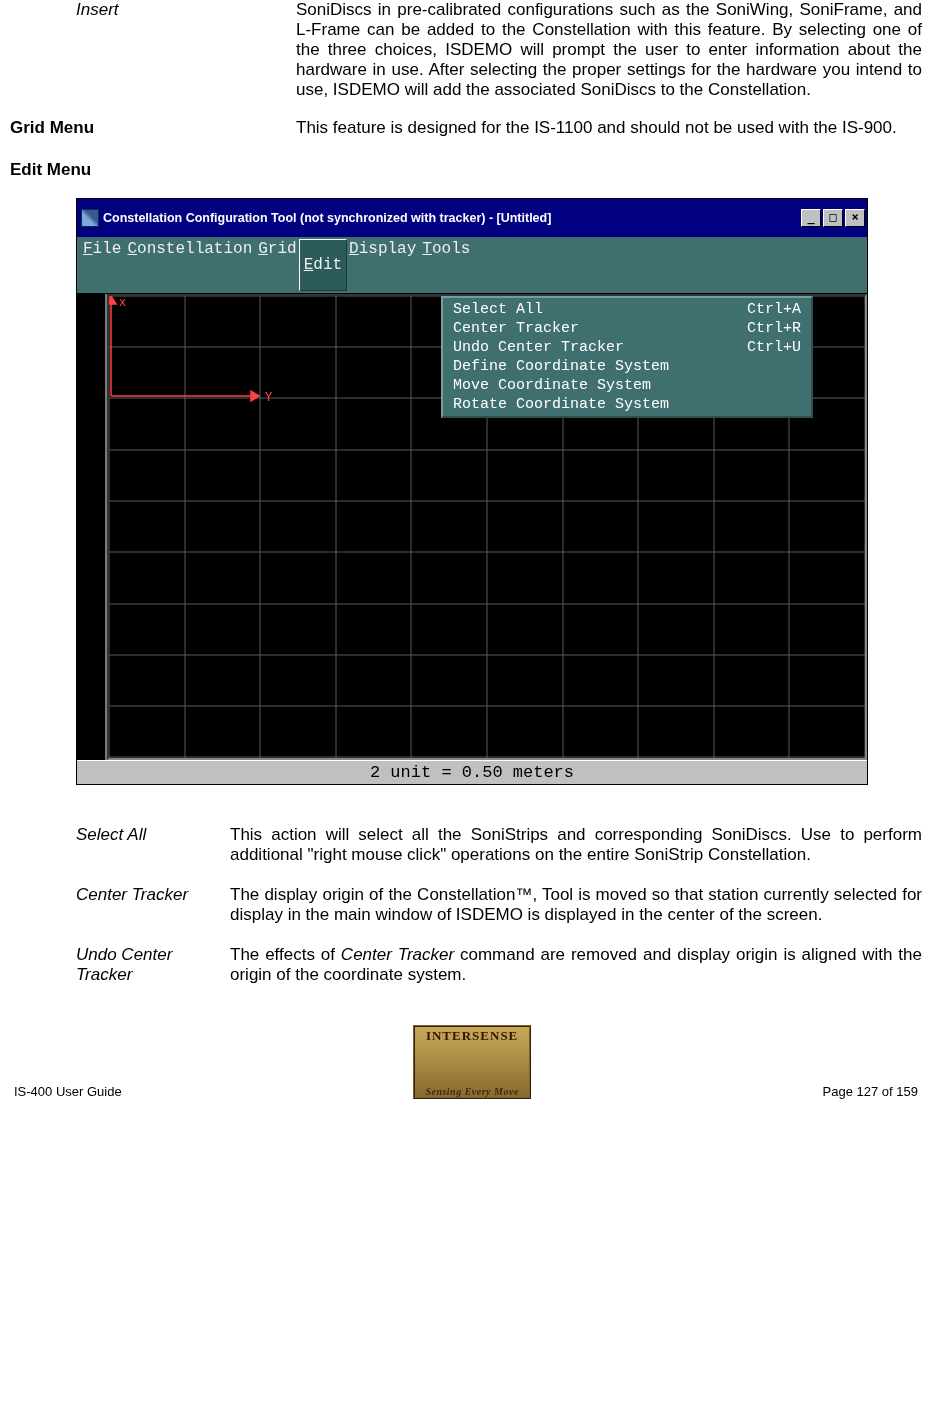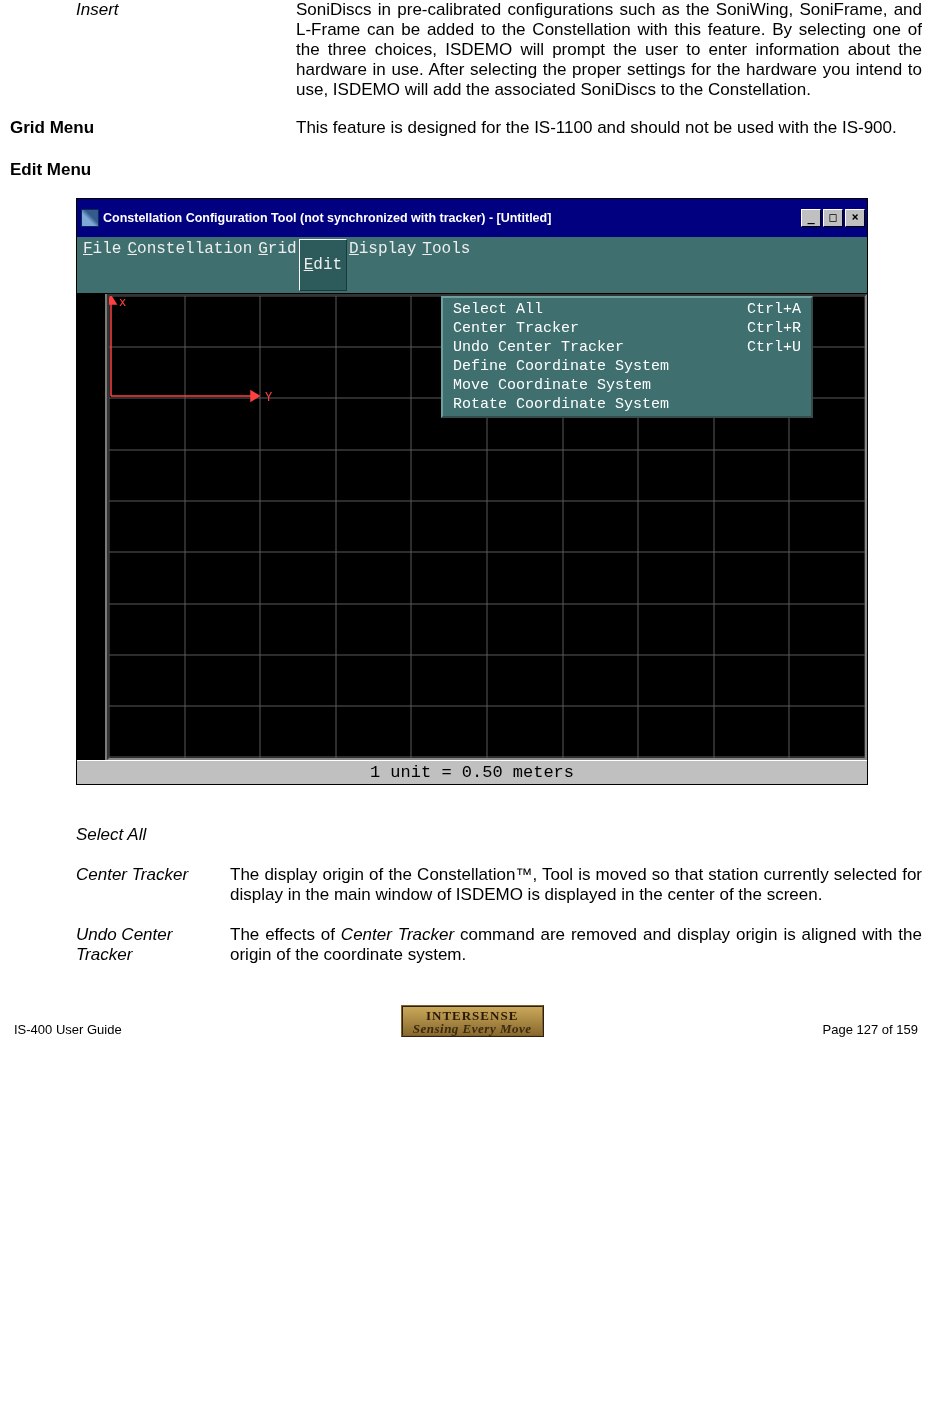--- a/index.html
+++ b/index.html
@@ -164,21 +164,21 @@
     border:2px ridge #806030;
     background:linear-gradient(#c9a85a,#8a6a2e);
     color:#2a1a05;
     font-family:"Times New Roman",serif;
     font-weight:bold;
     font-size:13px;
     padding:2px 10px 0 10px;
     line-height:1.0;
     letter-spacing:1px;
   }
-  .logo small{ display:block; font-size:13px; font-style:italic; letter-spacing:0.5px; color:#3a2a10;}
+  .logo small{ display:block; font-size:10px; font-style:italic; letter-spacing:0.5px; color:#3a2a10;margin-top:45px;}
 </style>
 </head>
 <body>
 
 <div class="page">
 
   <div class="def-row">
     <div class="def-term">Insert</div>
     <div class="def-desc">SoniDiscs in pre-calibrated configurations such as the SoniWing, SoniFrame, and L-Frame can be added to the Constellation with this feature.  By selecting one of the three choices, ISDEMO will prompt the user to enter information about the hardware in use.  After selecting the proper settings for the hardware you intend to use, ISDEMO will add the associated SoniDiscs to the Constellation.</div>
   </div>
@@ -261,27 +261,28 @@
             </div>
             <div class="mi">
               <span>Move Coordinate System</span><span></span>
             </div>
             <div class="mi">
               <span>Rotate Coordinate System</span><span></span>
             </div>
           </div>
         </div>
       </div>
-      <div class="statusbar">1 unit =   0.50 meters</div>
+      <div class="statusbar">2 unit =   0.50 meters</div>
     </div>
   </div>
 
   <div class="secondlist">
     <div class="def-row">
       <div class="def-term">Select All</div>
+      <div class="def-desc">This action will select all the SoniStrips and corresponding SoniDiscs.   Use to perform additional "right mouse click" operations on the entire SoniStrip Constellation.</div>
     </div>
     <div class="def-row">
       <div class="def-term">Center Tracker</div>
       <div class="def-desc">The display origin of the Constellation™, Tool is moved so that station currently selected for display in the main window of ISDEMO is displayed in the center of the screen.</div>
     </div>
     <div class="def-row">
       <div class="def-term">Undo Center Tracker</div>
       <div class="def-desc">The effects of <i>Center Tracker</i> command are removed and display origin is aligned with the origin of the coordinate system.</div>
     </div>
   </div>

